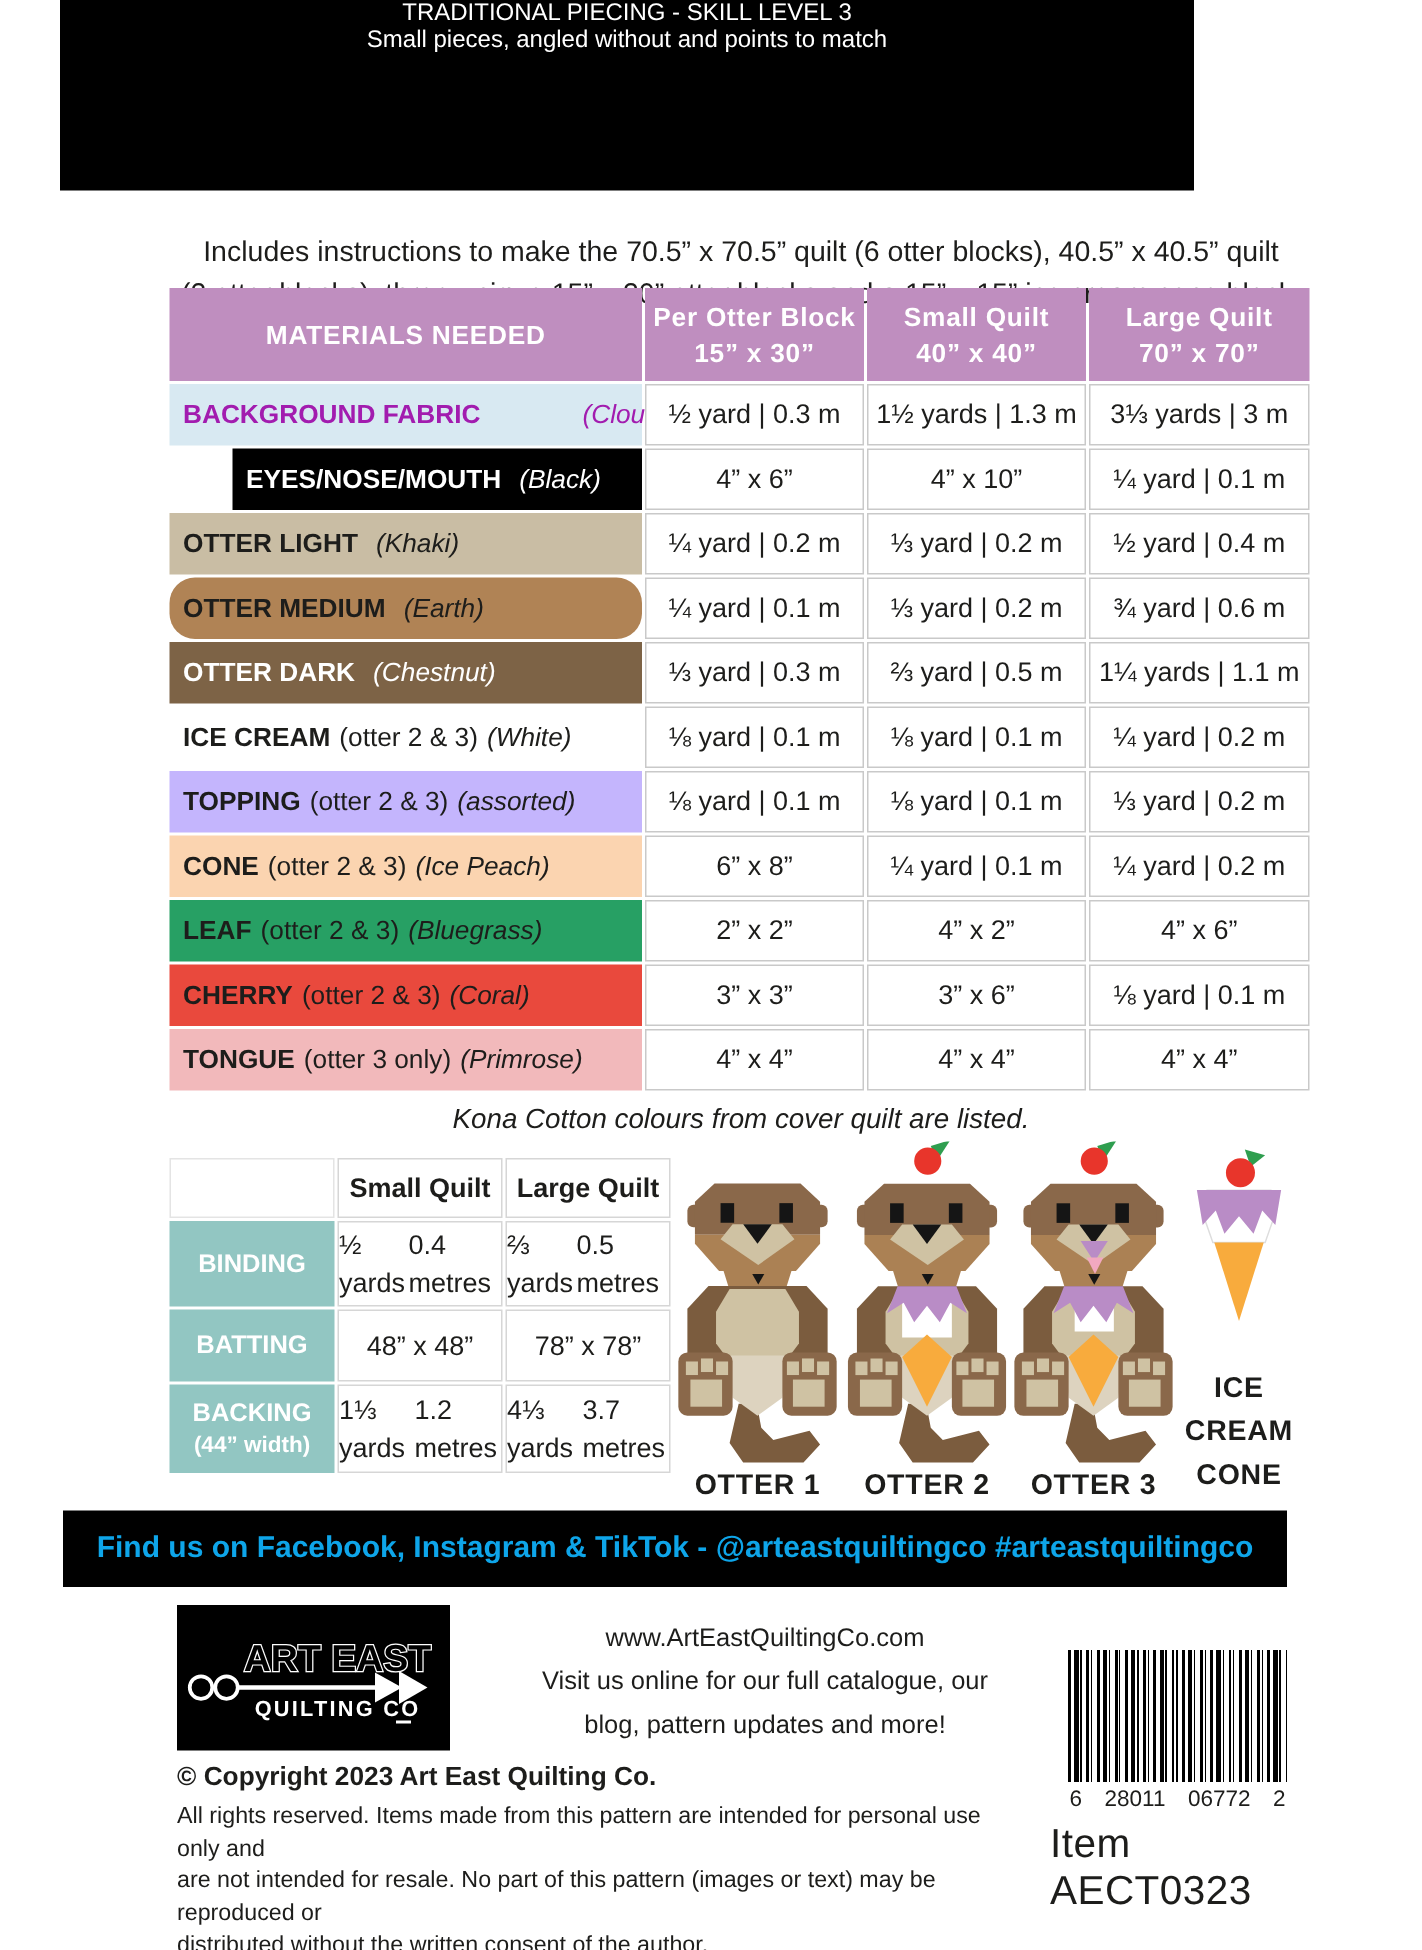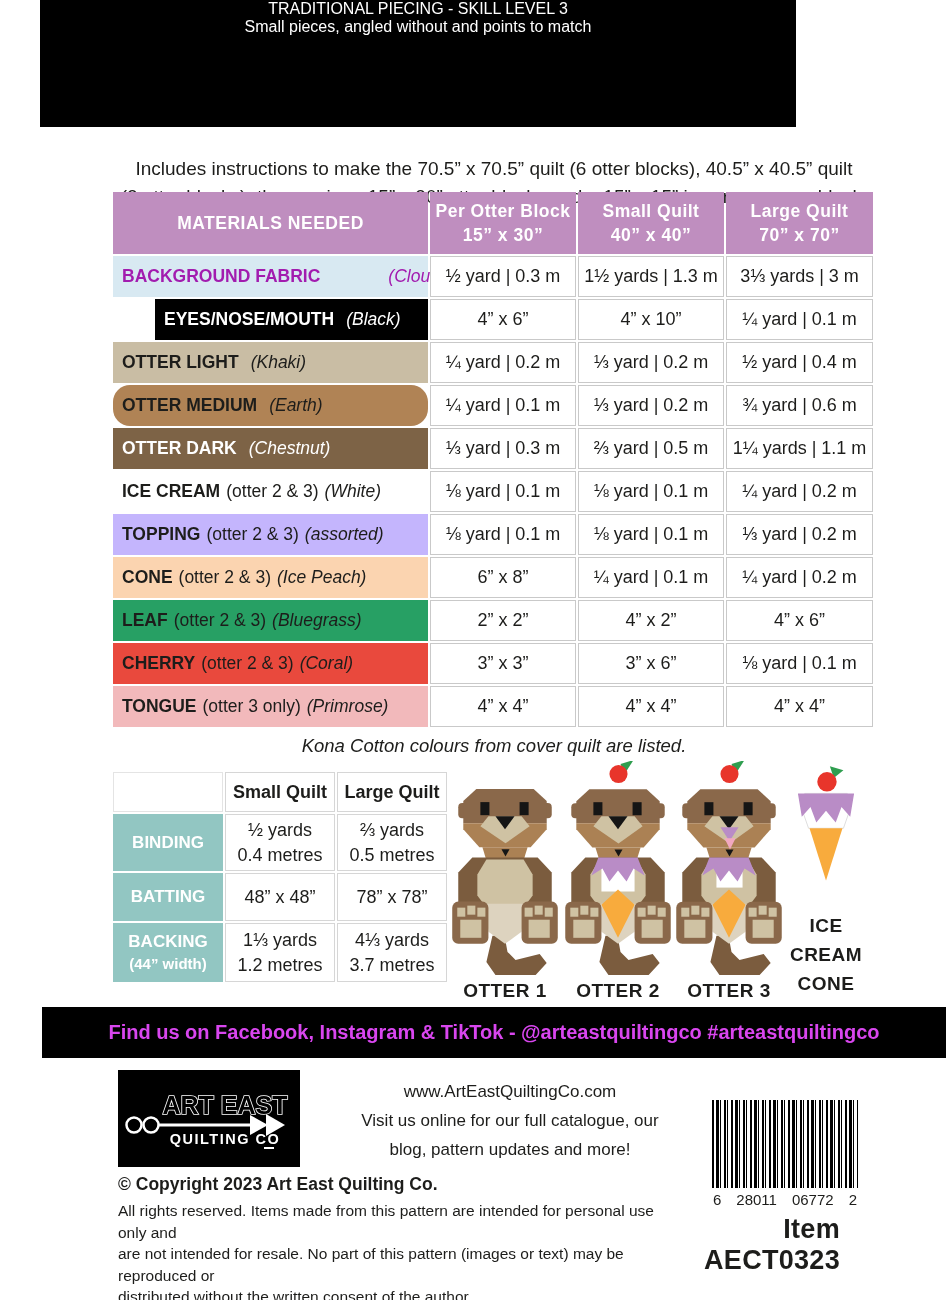--- a/index.html
+++ b/index.html
@@ -34,38 +34,38 @@
   
   .ftable{left:113px;top:772px;display:grid;
     grid-template-columns:110px 110px 110px;
     grid-template-rows:40px 57px 48px 59px;gap:2px;}
   .fhead{background:#fff;border:1px solid #d6d6d6;font-weight:bold;font-size:18px;
     display:flex;align-items:center;justify-content:center;}
   .fblank{background:#fff;border:1px solid #e4e4e4;}
   .flabel{background:#92c6c2;color:#fff;font-weight:bold;font-size:17px;line-height:22px;
     display:flex;flex-direction:column;align-items:center;justify-content:center;text-align:center;}
   .fval{background:#fff;border:1px solid #d6d6d6;font-size:18px;line-height:25px;
-    display:flex;flex-direction:column;align-items:center;justify-content:center;}
+    display:flex;align-items:center;justify-content:center;}
 
   
   .block-label{position:absolute;top:980px;font-weight:bold;font-size:19px;text-align:center;letter-spacing:.5px;}
   .cone-label{left:786px;top:911px;width:80px;text-align:center;font-weight:bold;font-size:19px;line-height:29px;letter-spacing:.5px;}
 
   
-  .socialbar{left:42px;top:1007px;width:904px;height:51px;background:#000;color:#d946ef;
+  .socialbar{left:42px;top:1007px;width:816px;height:51px;background:#000;color:#0ea5e9;
     display:flex;align-items:center;justify-content:center;font-weight:bold;font-size:20px;}
 
   
   .logo{left:118px;top:1070px;width:182px;height:97px;background:#000;}
   .webblock{left:310px;top:1077px;width:400px;text-align:center;font-size:17px;line-height:29px;}
   .barcode{left:712px;top:1100px;width:146px;}
   .bars{height:88px;background:
     repeating-linear-gradient(90deg,#000 0 2px,#fff 2px 4px,#000 4px 7px,#fff 7px 8px,#000 8px 9px,#fff 9px 12px,#000 12px 14px,#fff 14px 15px,#000 15px 16px,#fff 16px 19px);}
   .bdigits{display:flex;justify-content:space-between;font-size:15px;margin-top:3px;padding:0 1px;}
-  .item{left:670px;top:1214px;width:170px;text-align:right;font-weight:bold;font-size:27px;letter-spacing:.3px;}
+  .item{left:700px;top:1214px;width:170px;text-align:left;font-weight:normal;font-size:27px;letter-spacing:.3px;}
   .copyright{left:118px;top:1174px;font-weight:bold;font-size:17.5px;}
   .rights{left:118px;top:1200px;width:545px;font-size:15.5px;line-height:21.5px;}
 </style>
 </head>
 <body>
 
 <svg width="0" height="0" style="position:absolute" aria-hidden="true">
   <defs>
     <g id="otter-base">
       <polygon points="40,152 34,178 43,191 83,191 94,179 87,170 63,176 55,168 52,152" fill="#7b5c3e"></polygon>

